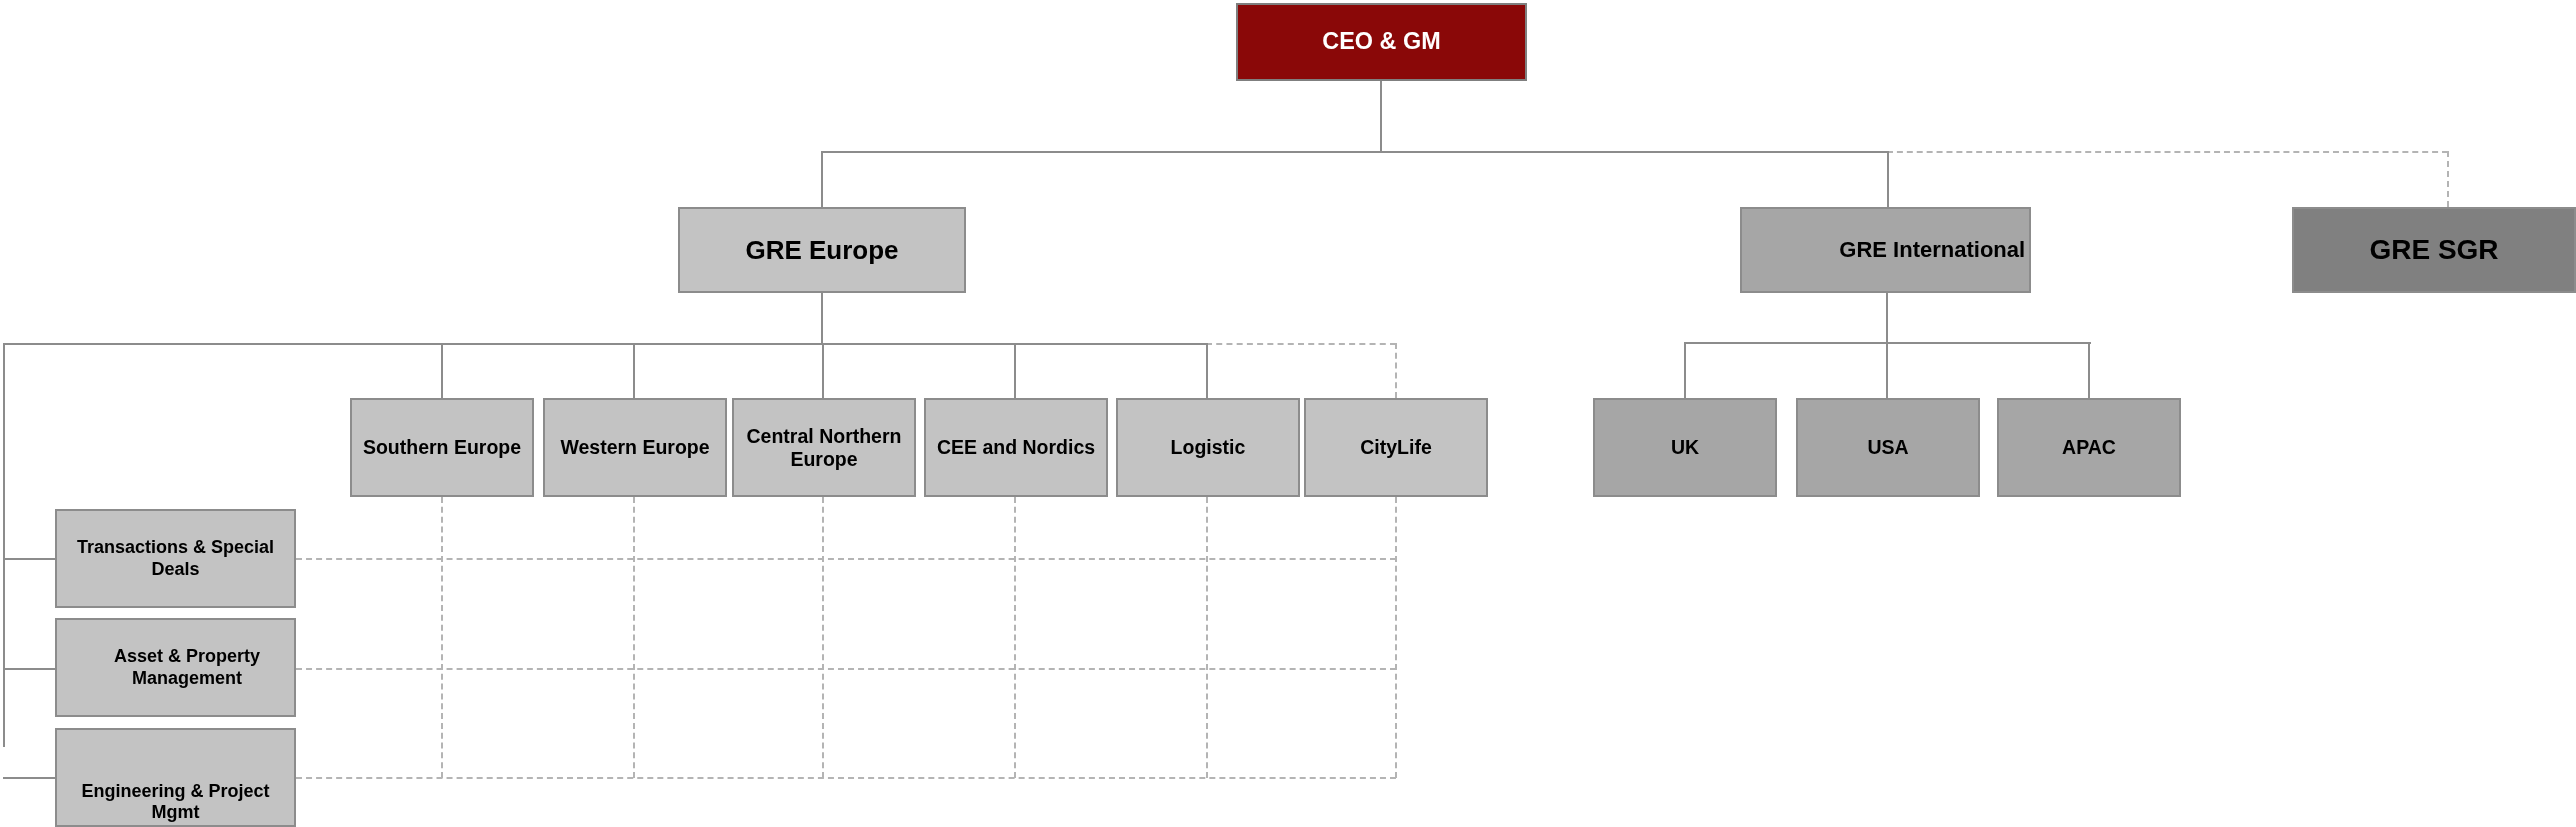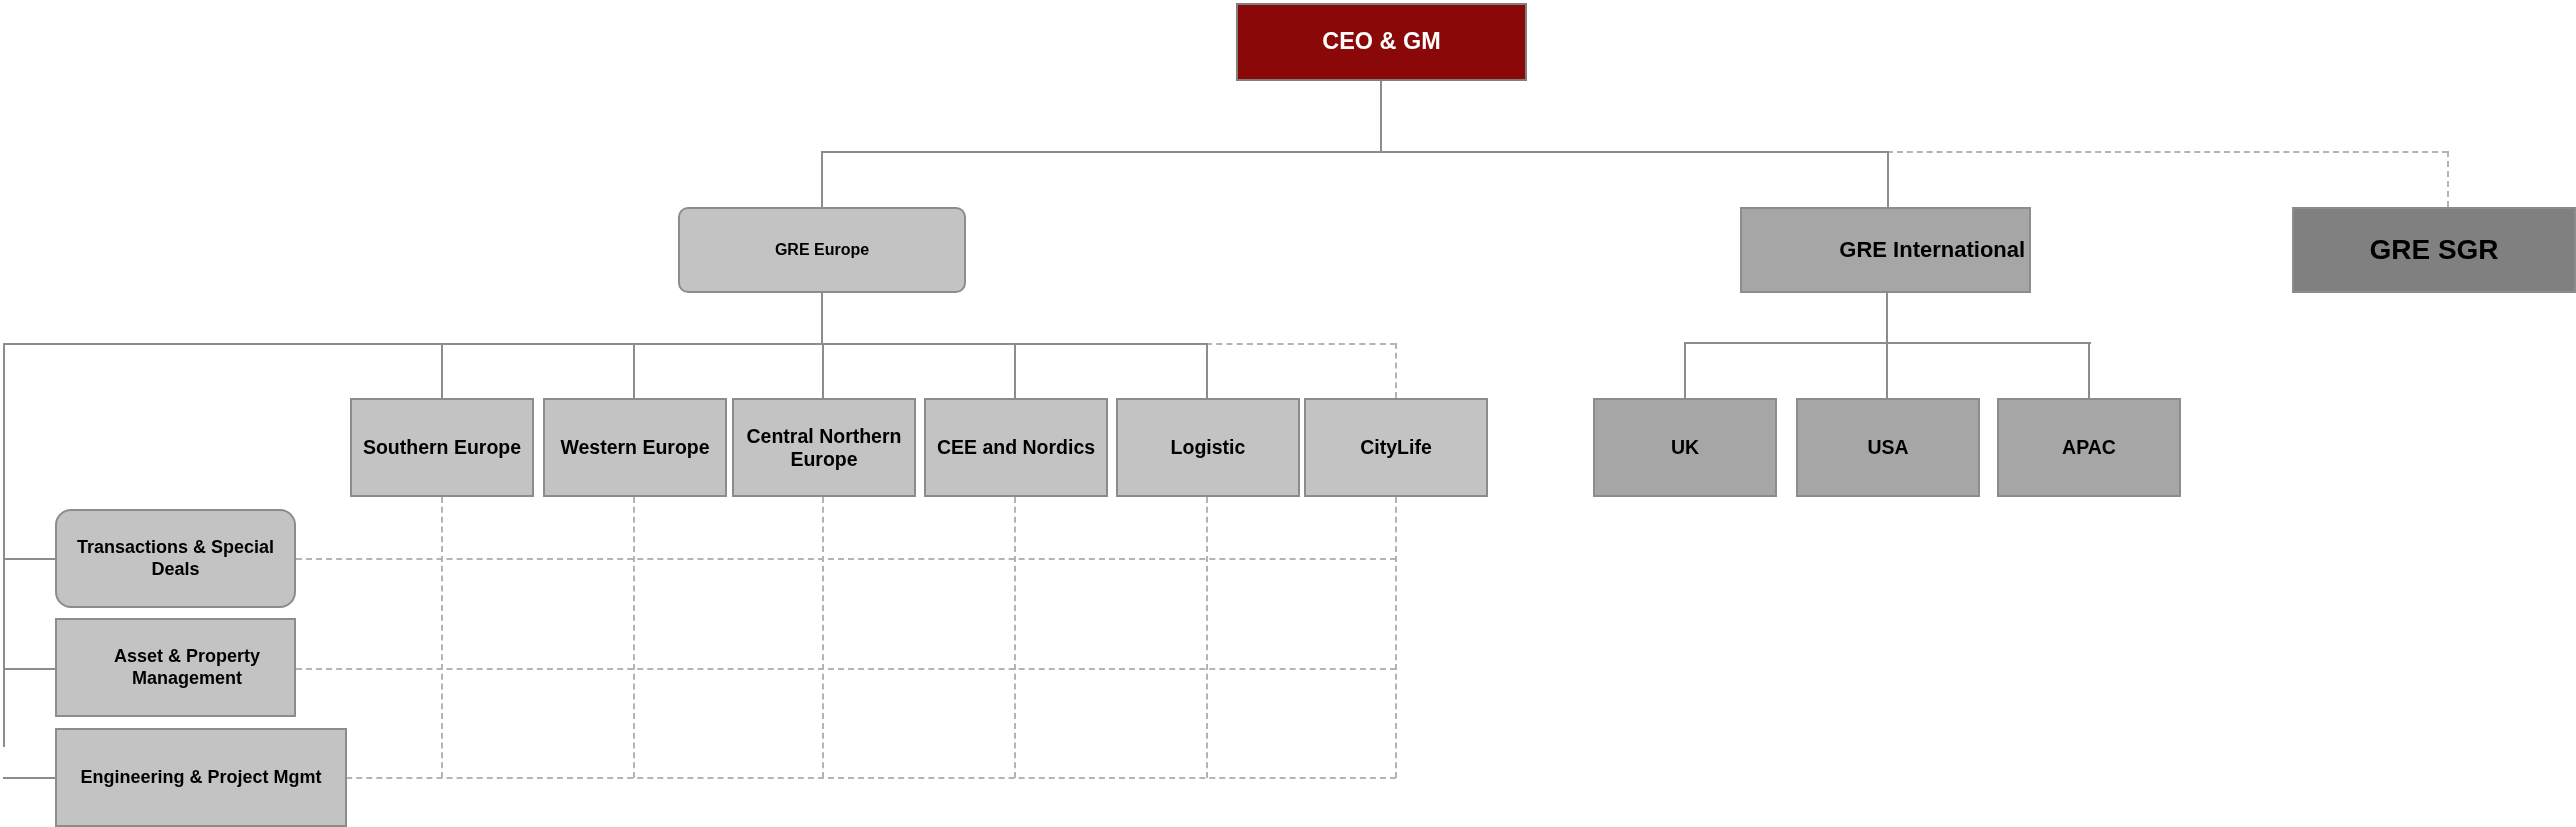--- a/index.html
+++ b/index.html
@@ -35,22 +35,21 @@
   }
   .node.ceo {
     background: #8A0808;
     color: #ffffff;
     border-color: #7F7F7F;
     font-size: 23.4px;
   }
   .node.div-light {
     background: #C3C3C3;
     border-color: #8C8C8C;
-    font-size: 16px;
-    border-radius: 10px;
+    font-size: 26px;
   }
   .node.div-mid {
     background: #A6A6A6;
     border-color: #8C8C8C;
     font-size: 22px;
     justify-content: flex-end;
   }
   .node.div-dark {
     background: #808080;
     border-color: #8C8C8C;
@@ -171,27 +170,27 @@
   </div>
   <div class="node intl-region" style="left:1997px; top:398px; width:184px; height:99px;">
     <span>APAC</span>
   </div>
 
   <div class="conn v-solid" style="left:3.3px; top:343px; height:404px;"></div>
   <div class="conn h-solid" style="left:3.3px; top:558px; width:53px;"></div>
   <div class="conn h-solid" style="left:3.3px; top:668px; width:53px;"></div>
   <div class="conn h-solid" style="left:3.3px; top:777px; width:53px;"></div>
 
-  <div class="node func" style="left:55px; top:509px; width:241px; height:99px;border-radius:16px;">
+  <div class="node func" style="left:55px; top:509px; width:241px; height:99px;">
     <span>Transactions &amp; Special Deals</span>
   </div>
   <div class="node func" style="left:55px; top:618px; width:241px; height:99px;padding-left:27px;">
     <span>Asset &amp; Property Management</span>
   </div>
-  <div class="node func" style="left:55px; top:728px; width:292px; height:99px;">
+  <div class="node func" style="left:55px; top:728px; width:241px; height:99px;align-items:flex-end;">
     <span>Engineering &amp; Project Mgmt</span>
   </div>
 
   <div class="conn h-dash" style="left:296px; top:558px; width:1100px;"></div>
   <div class="conn h-dash" style="left:296px; top:668px; width:1100px;"></div>
   <div class="conn h-dash" style="left:296px; top:777px; width:1100px;"></div>
 
   <div class="conn v-dash" style="left:441px; top:497px; height:281px;"></div>
   <div class="conn v-dash" style="left:633px; top:497px; height:281px;"></div>
   <div class="conn v-dash" style="left:822px; top:497px; height:281px;"></div>

